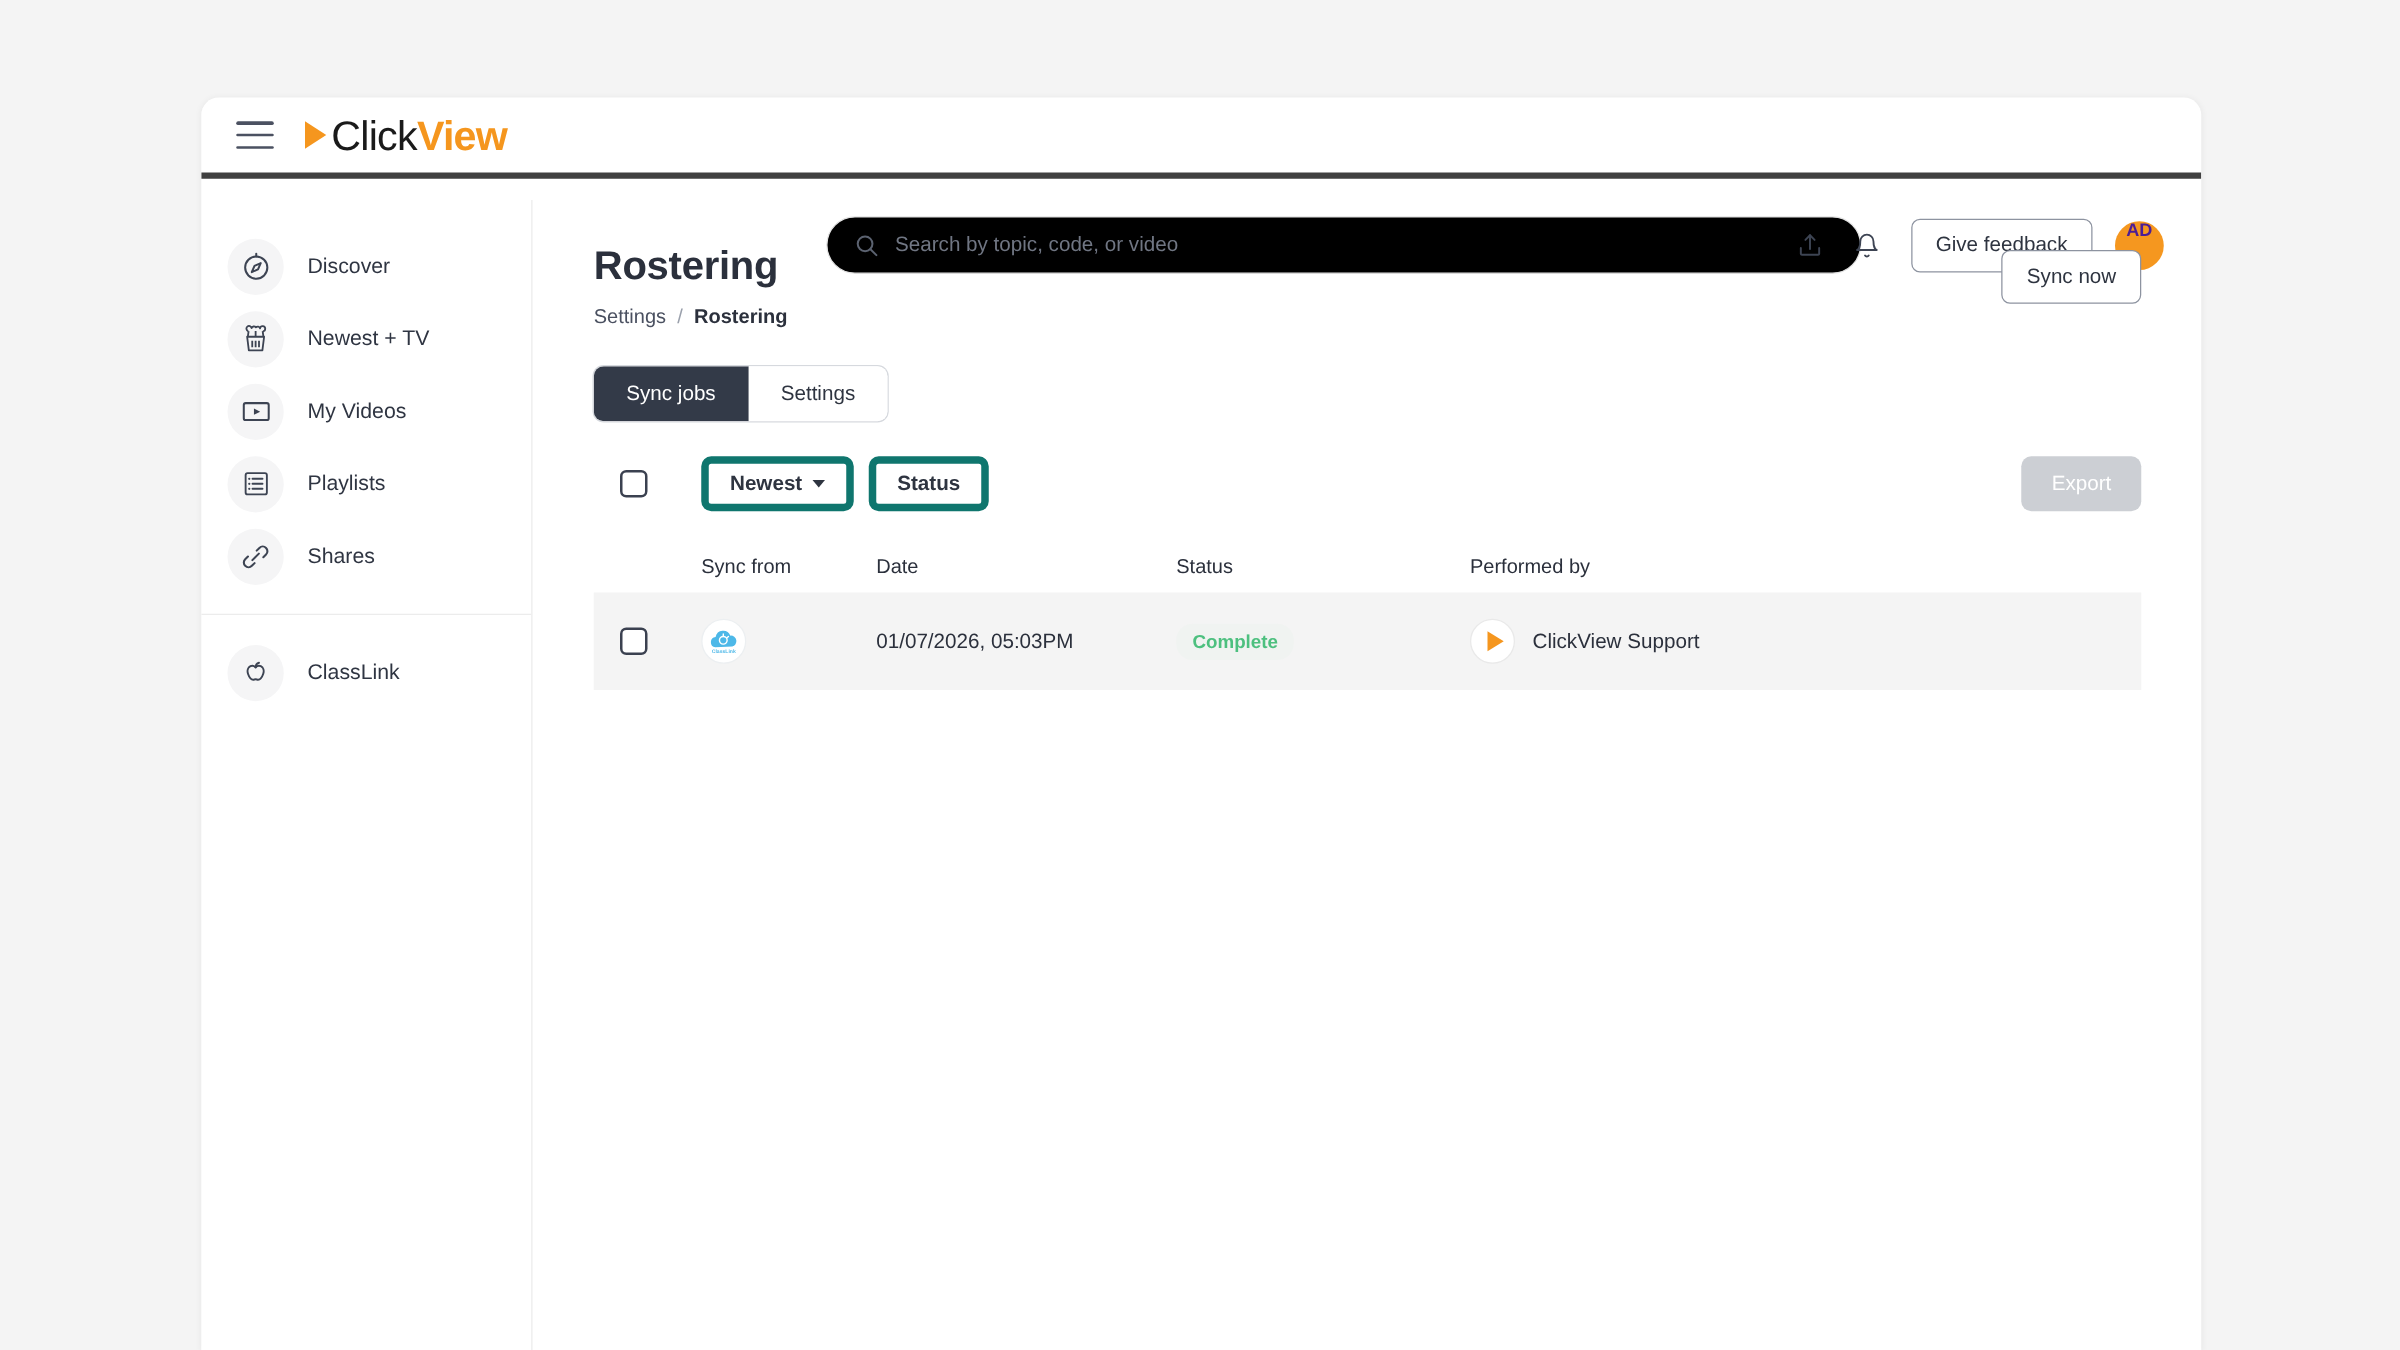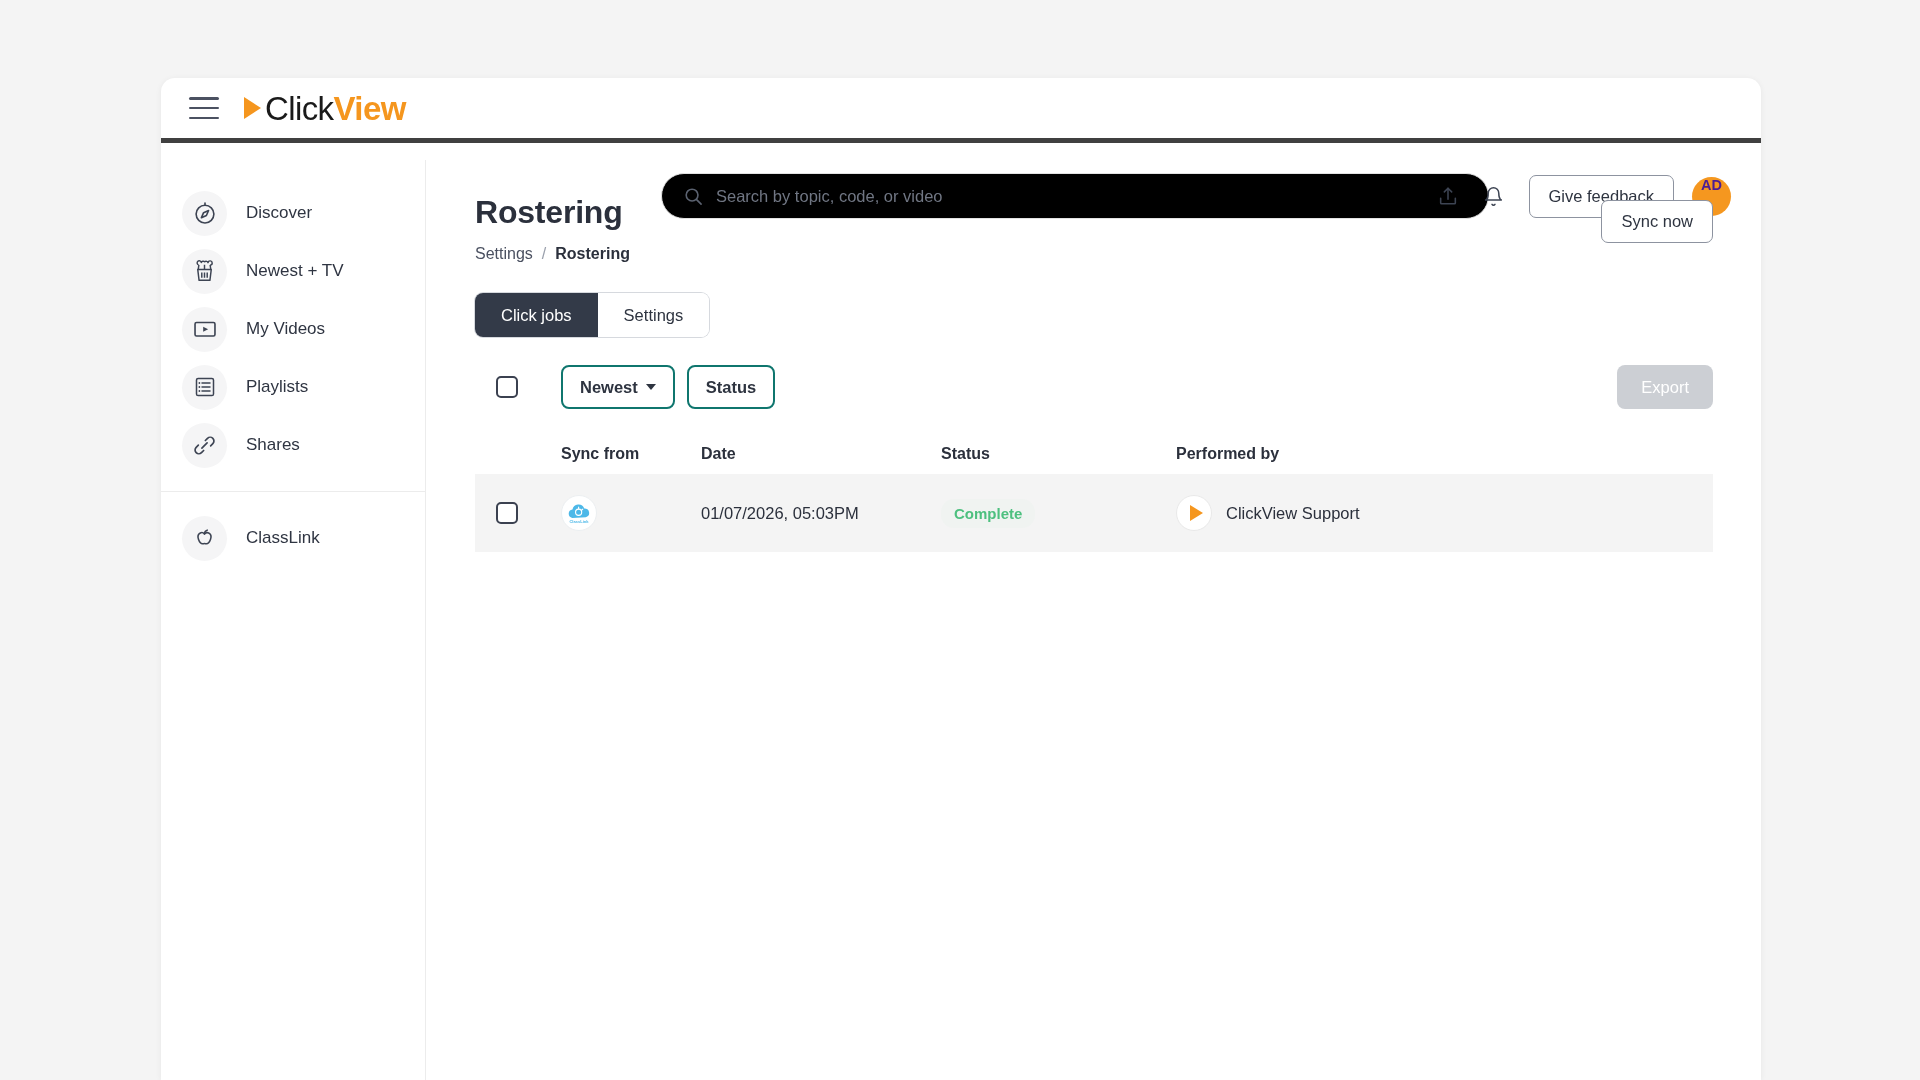--- a/index.html
+++ b/index.html
@@ -124,41 +124,41 @@
   .tab.active { background: #333a48; color: #ffffff; }
 
   .toolbar { margin-top: 28px; display: flex; align-items: center; height: 44px; position: relative; }
   .cb {
     width: 22px; height: 22px; border: 2px solid #3b4150;
     border-radius: 5px; background: #fff; cursor: pointer;
   }
   .cb-slot { width: 86px; display: flex; align-items: center; padding-left: 21px; }
   .pill-btn {
     height: 44px; padding: 0 17px;
-    border: 2px solid #0f766e; border-radius: 8px; background: #fff;
+    border: 6px solid #0f766e; border-radius: 8px; background: #fff;
     font-size: 16.5px; font-weight: 700; color: #2e3440;
     display: flex; align-items: center; gap: 8px; cursor: pointer;
     margin-right: 12px;
   }
   .caret { width: 0; height: 0; border-left: 5px solid transparent; border-right: 5px solid transparent;
            border-top: 6px solid #2e3440; }
   .export-btn {
     position: absolute; right: 0; top: 0;
     height: 44px; padding: 0 24px;
     border: none; border-radius: 8px;
     background: #cccfd4; color: #ffffff;
     font-size: 16.5px; display: flex; align-items: center;
     cursor: not-allowed;
   }
 
   
   .table { margin-top: 25px; }
   .thead, .trow { display: flex; align-items: center; }
   .thead { height: 40px; }
-  .th { font-size: 16px; font-weight: 700; color: #2b303c; }
+  .th { font-size: 16px; font-weight: 400; color: #2b303c; }
   .trow { height: 78px; background: #f4f4f4; }
   .td { font-size: 16.5px; color: #2b303c; display: flex; align-items: center; }
 
   .c-check { width: 86px; padding-left: 21px; flex: 0 0 86px; }
   .c-from  { width: 140px; flex: 0 0 140px; }
   .c-date  { width: 240px; flex: 0 0 240px; }
   .c-status{ width: 235px; flex: 0 0 235px; }
   .c-by    { flex: 1 1 auto; }
 
   .badge {
@@ -311,21 +311,21 @@
       <span class="crumb-sep">/</span>
       <span class="crumb-current">Rostering</span>
     </div>
 
     <div class="sync-now">
       <span>Sync now</span>
     </div>
 
     <div class="tabs">
       <div class="tab active">
-        <span>Click jobs</span>
+        <span>Sync jobs</span>
       </div>
       <div class="tab">
         <span>Settings</span>
       </div>
     </div>
 
     <div class="toolbar">
       <div class="cb-slot">
         <div class="cb"></div>
       </div>

